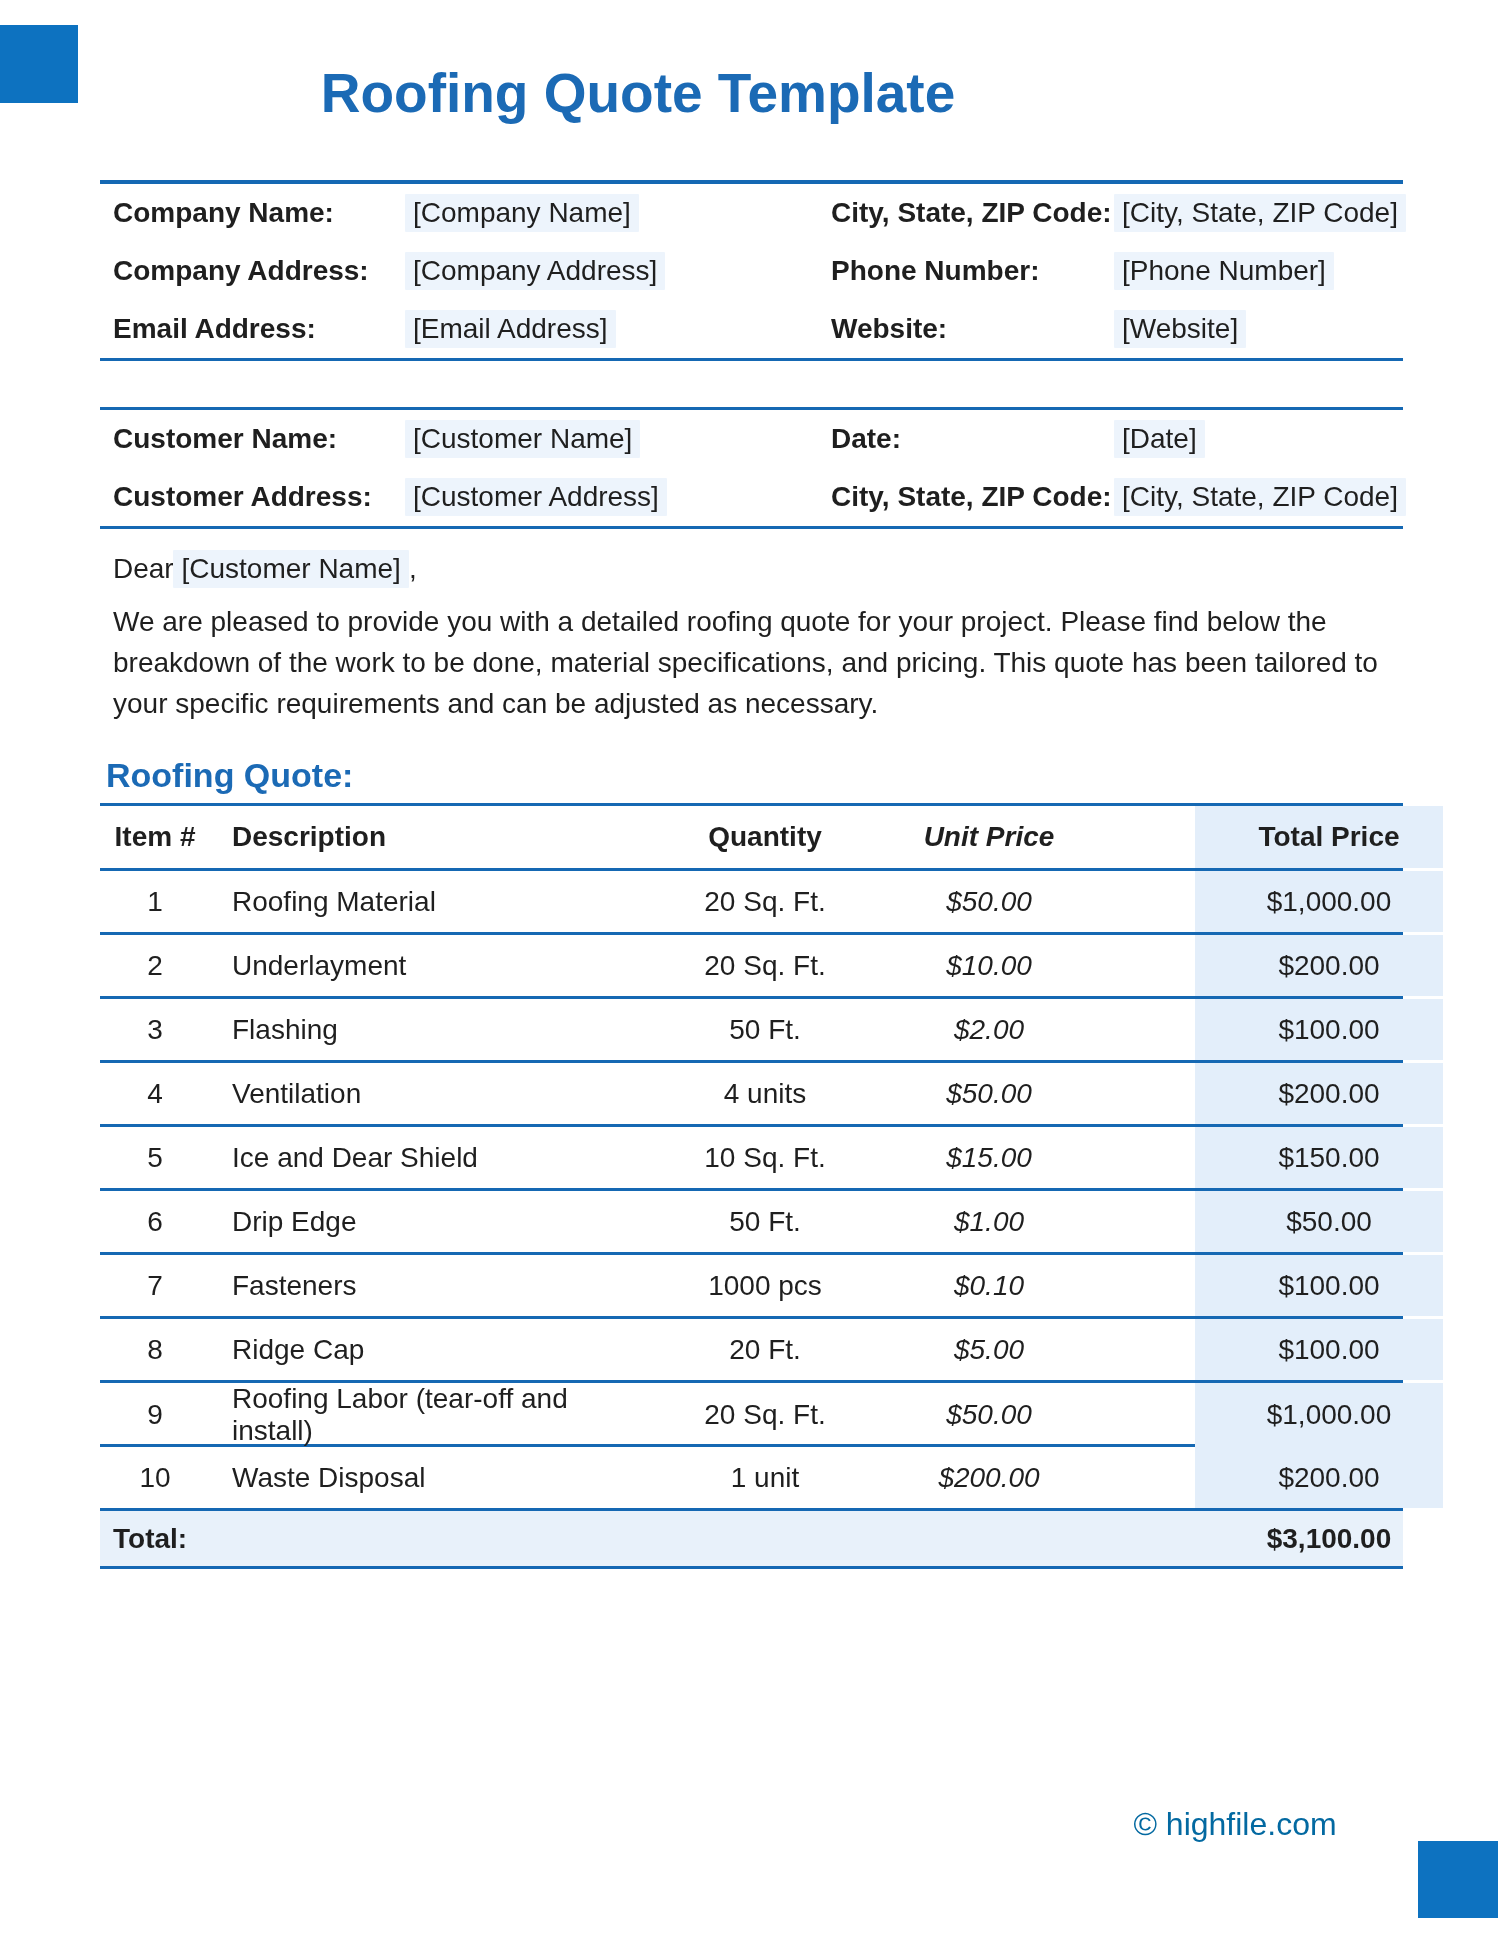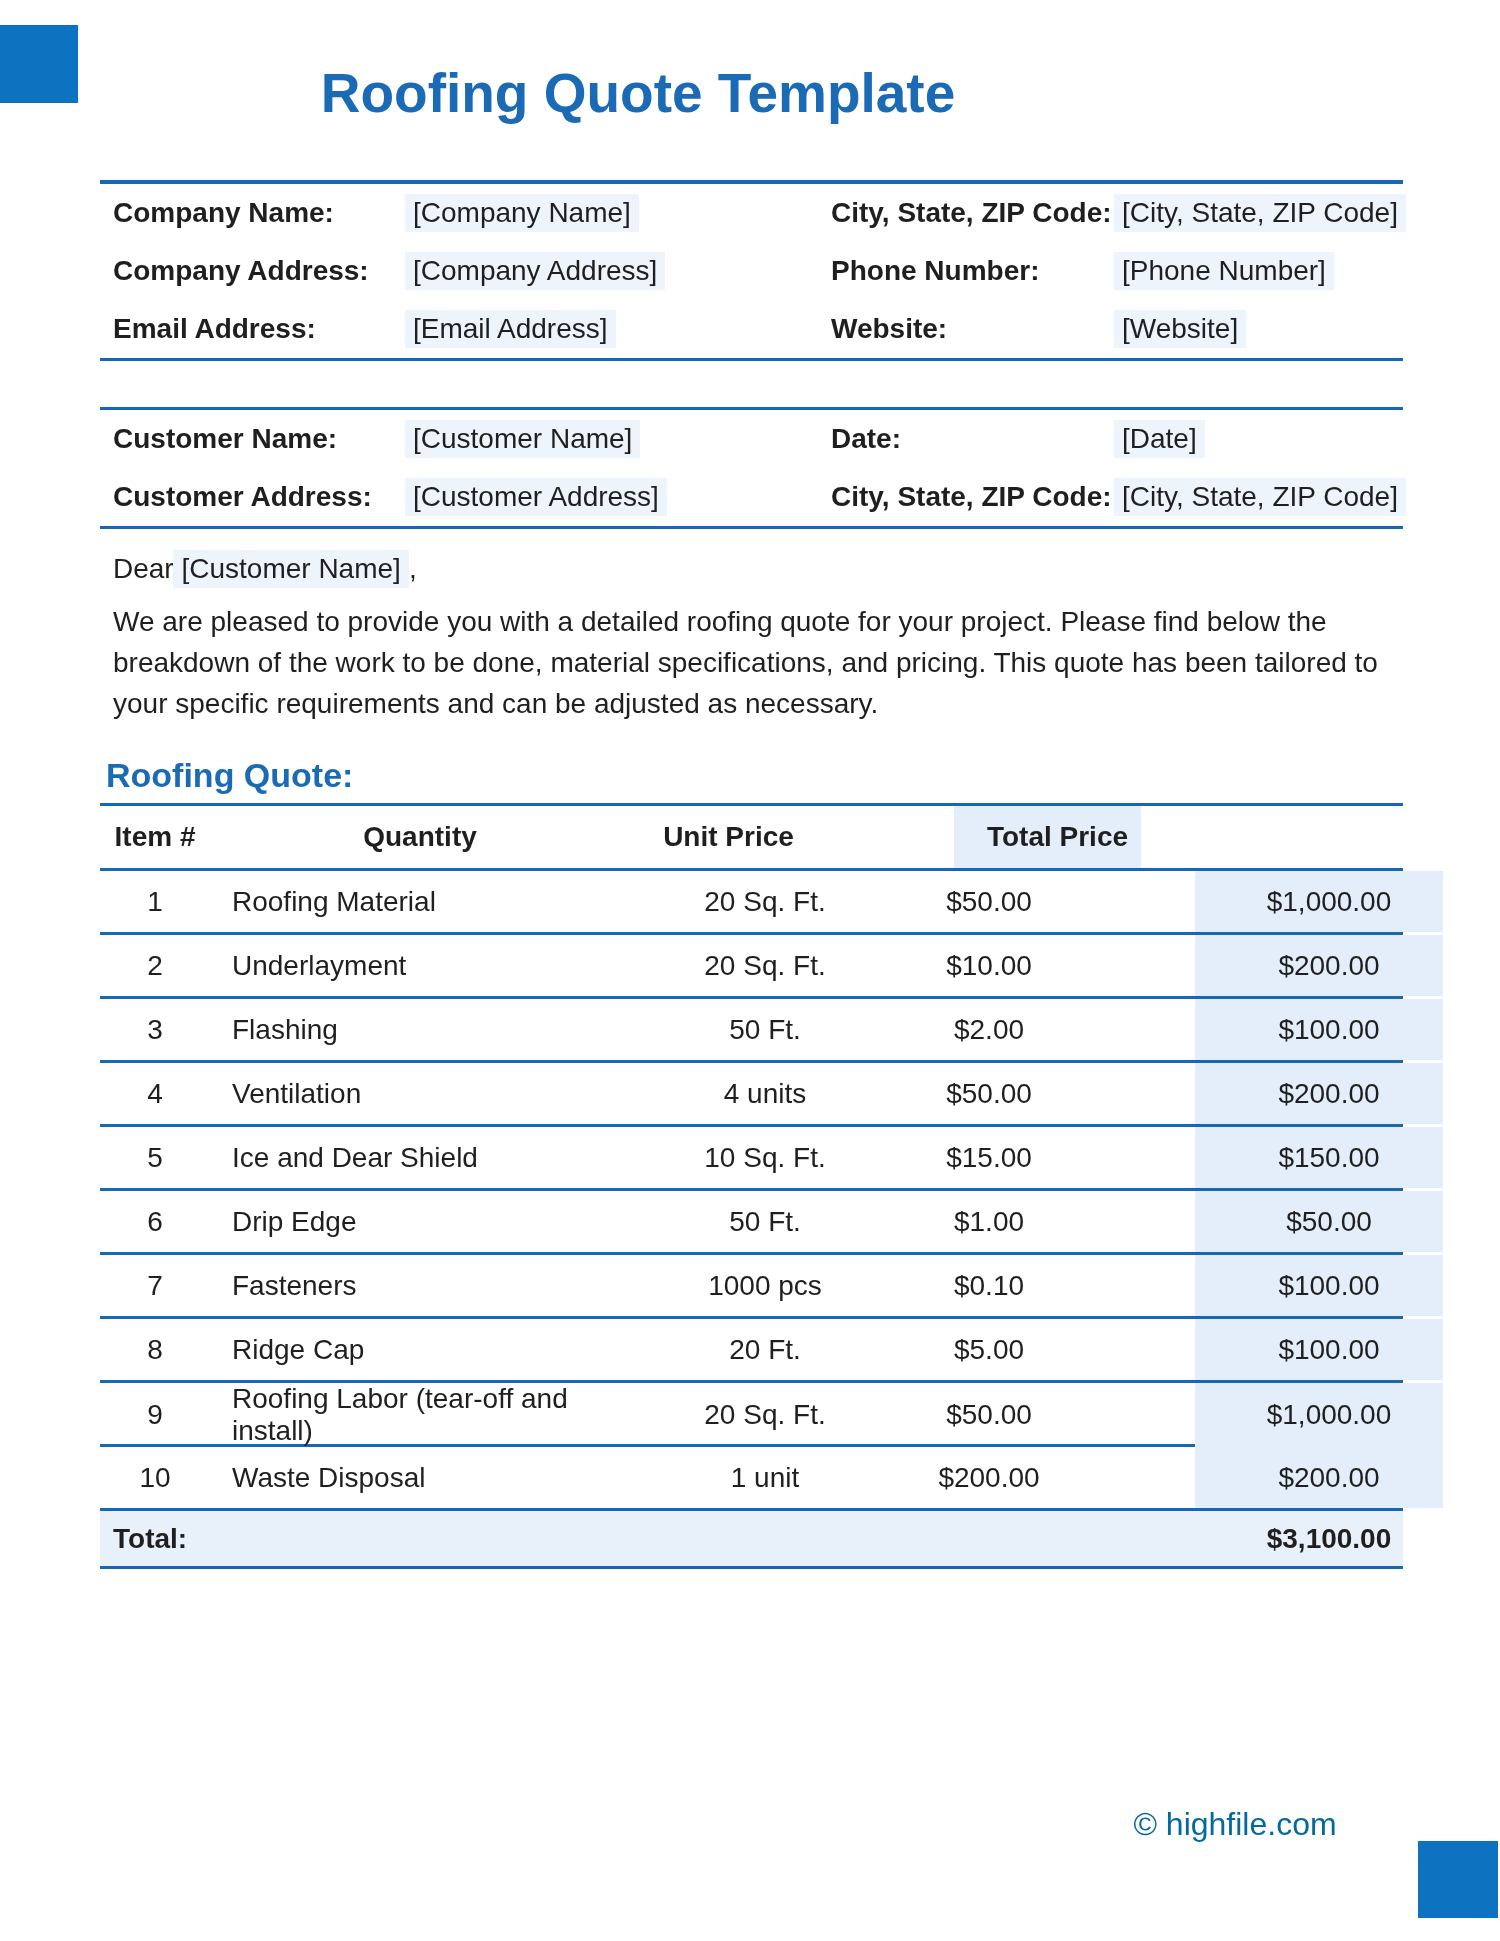--- a/index.html
+++ b/index.html
@@ -61,21 +61,21 @@
   .q-row{
     display:grid;grid-template-columns:110px 400px 270px 231px 292px;
     align-items:center;height:64px;border-bottom:3px solid var(--rule);
     font-size:28px;
     gap:10px;
   }
   .q-row.q-header{height:65px;font-weight:bold;}
   .q-cell-item{text-align:center;}
   .q-cell-desc{padding-left:12px;}
   .q-cell-qty{text-align:center;}
-  .q-cell-unit{text-align:center;padding-right:73px;}
+  .q-cell-unit{text-align:center;padding-right:73px;font-style:italic;}
   .q-cell-total{text-align:center;padding-left:20px;background:var(--colbg);height:100%;
     display:flex;align-items:center;justify-content:center;margin-left:44px;}
   .q-row.q-total{height:58px;background:var(--rowbg);font-weight:bold;}
   .q-total .q-cell-label{grid-column:1 / 3;padding-left:13px;}
   .q-total .q-cell-total{background:transparent;}
 
   .footer{
     position:absolute;left:1095px;top:1806px;width:280px;text-align:center;
     font-size:32px;color:#0369a1;
   }
@@ -141,20 +141,21 @@
   <span>Dear </span><span class="hl">[Customer Name]</span><span>,</span>
 </div>
 
 <div class="letter-body">We are pleased to provide you with a detailed roofing quote for your project. Please find below the breakdown of the work to be done, material specifications, and pricing. This quote has been tailored to your specific requirements and can be adjusted as necessary.</div>
 
 <div class="quote-heading">Roofing Quote:</div>
 
 <div class="quote-table">
   <div class="q-row q-header">
     <div class="q-cell-item">Item #</div>
+    <div class="q-cell-desc">Description</div>
     <div class="q-cell-qty">Quantity</div>
     <div class="q-cell-unit">Unit Price</div>
     <div class="q-cell-total">Total Price</div>
   </div>
 
   <div>
   <div class="q-row">
     <div class="q-cell-item">1</div>
     <div class="q-cell-desc">Roofing Material</div>
     <div class="q-cell-qty">20 Sq. Ft.</div>

